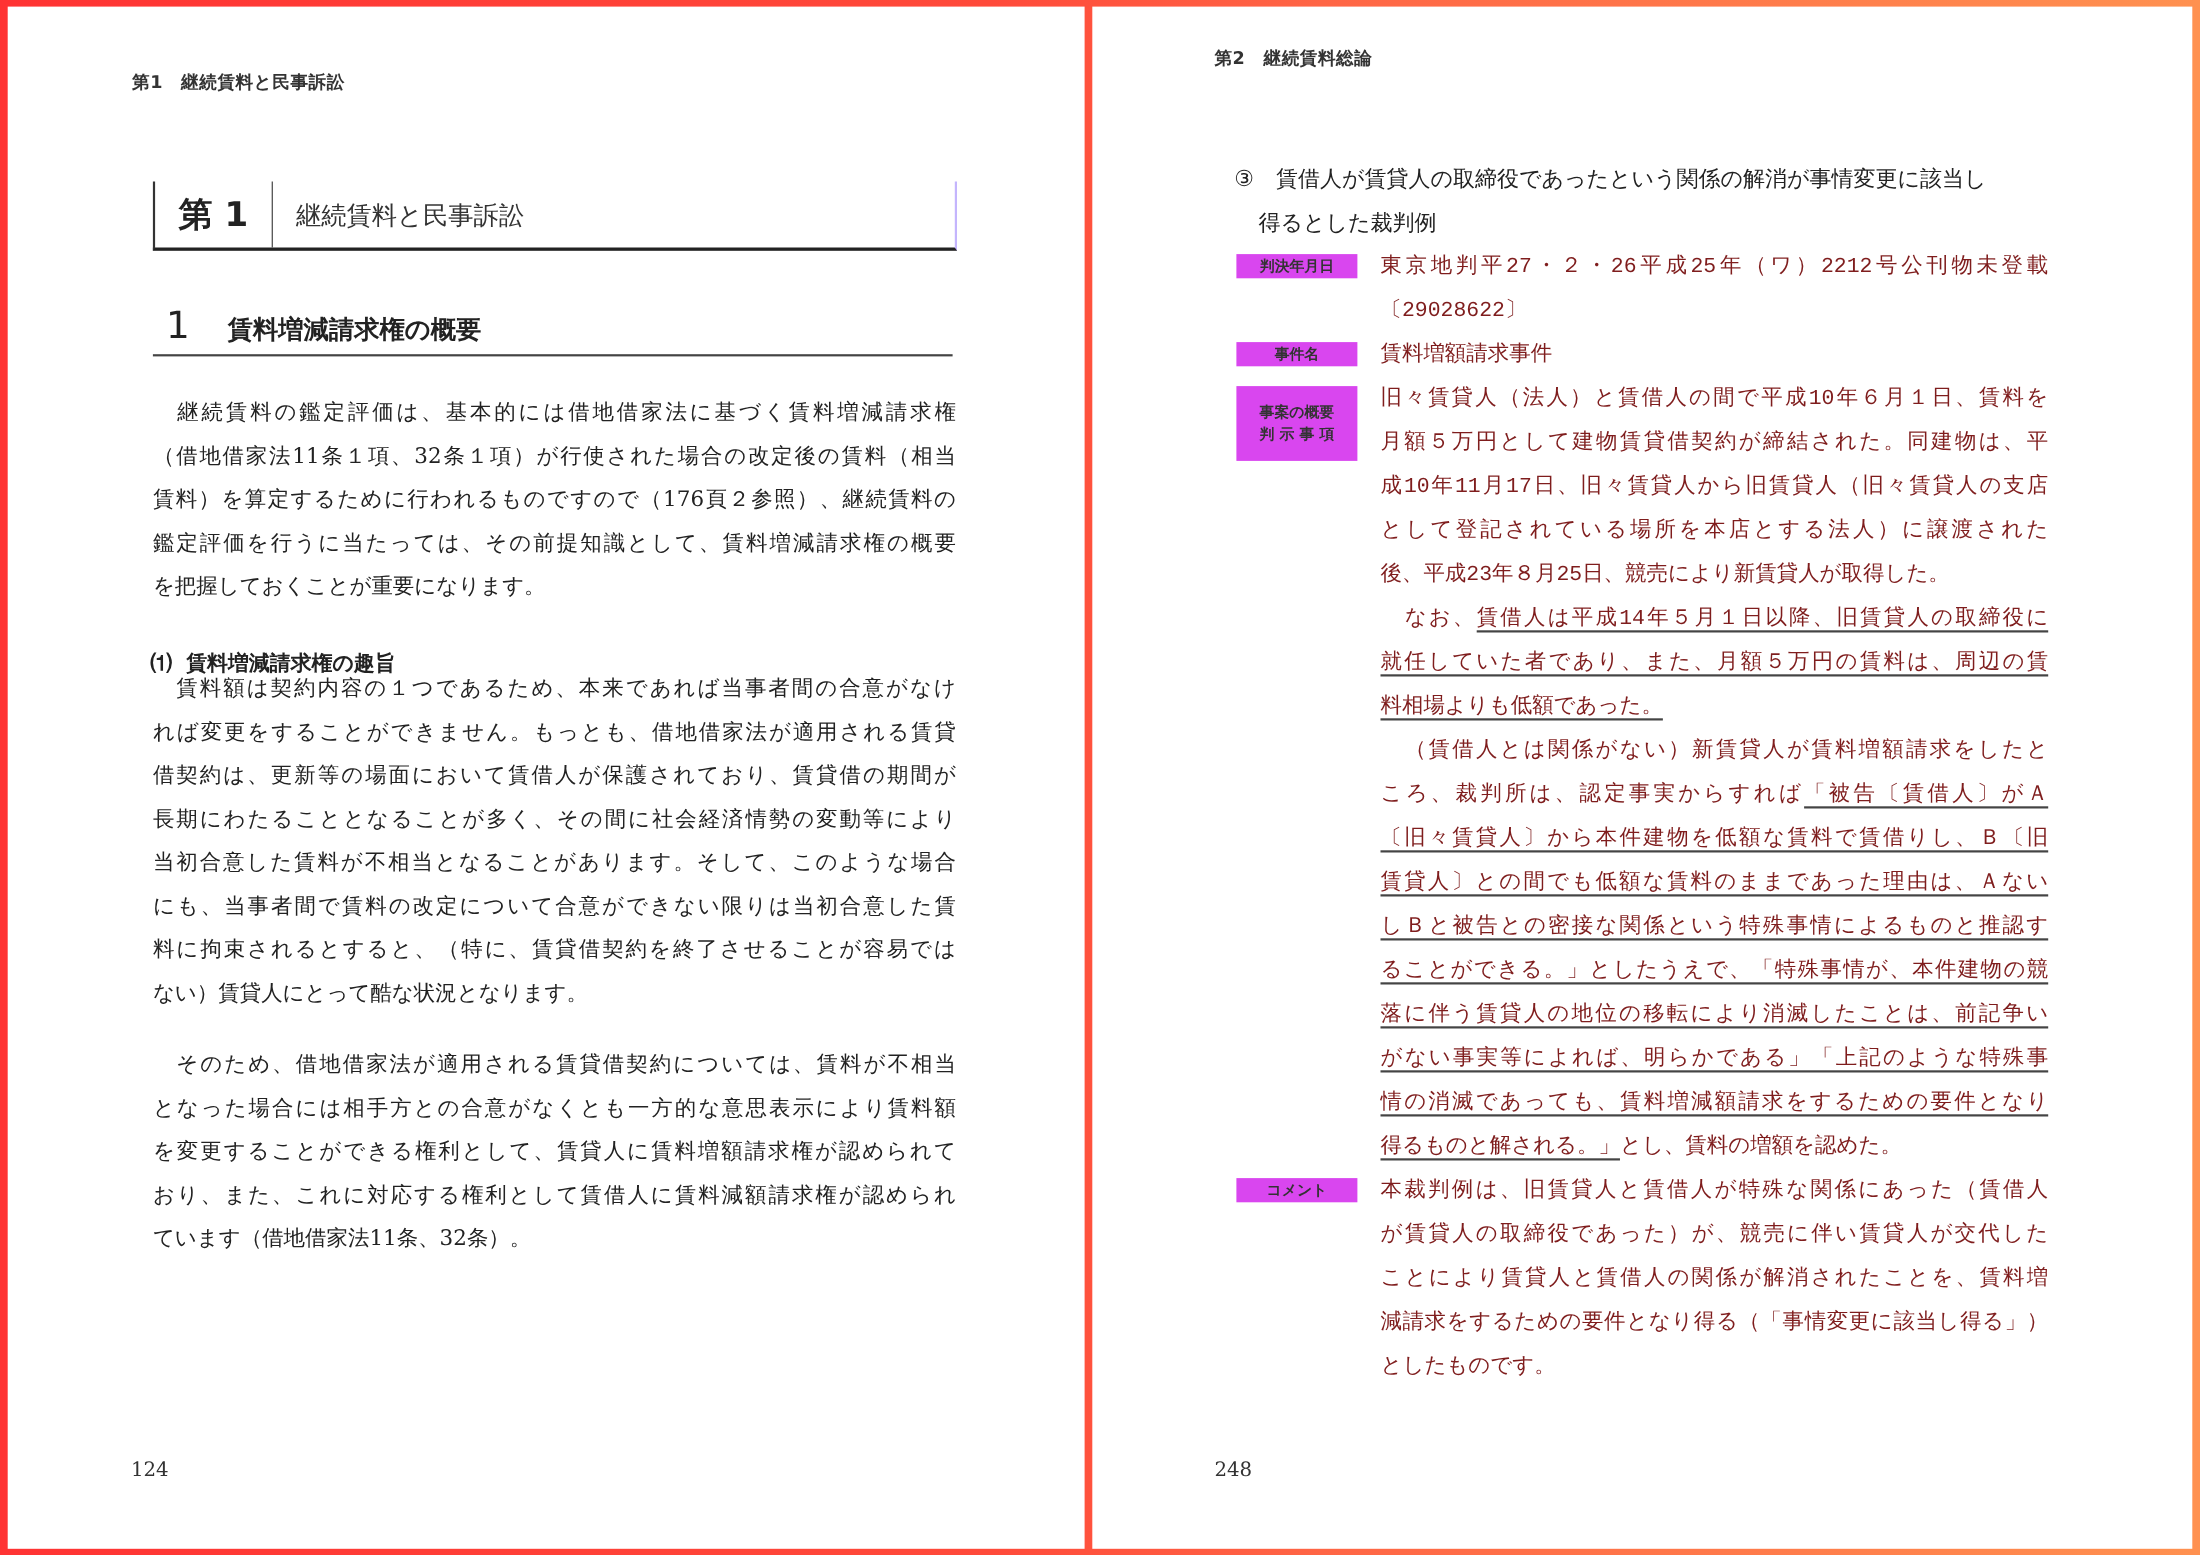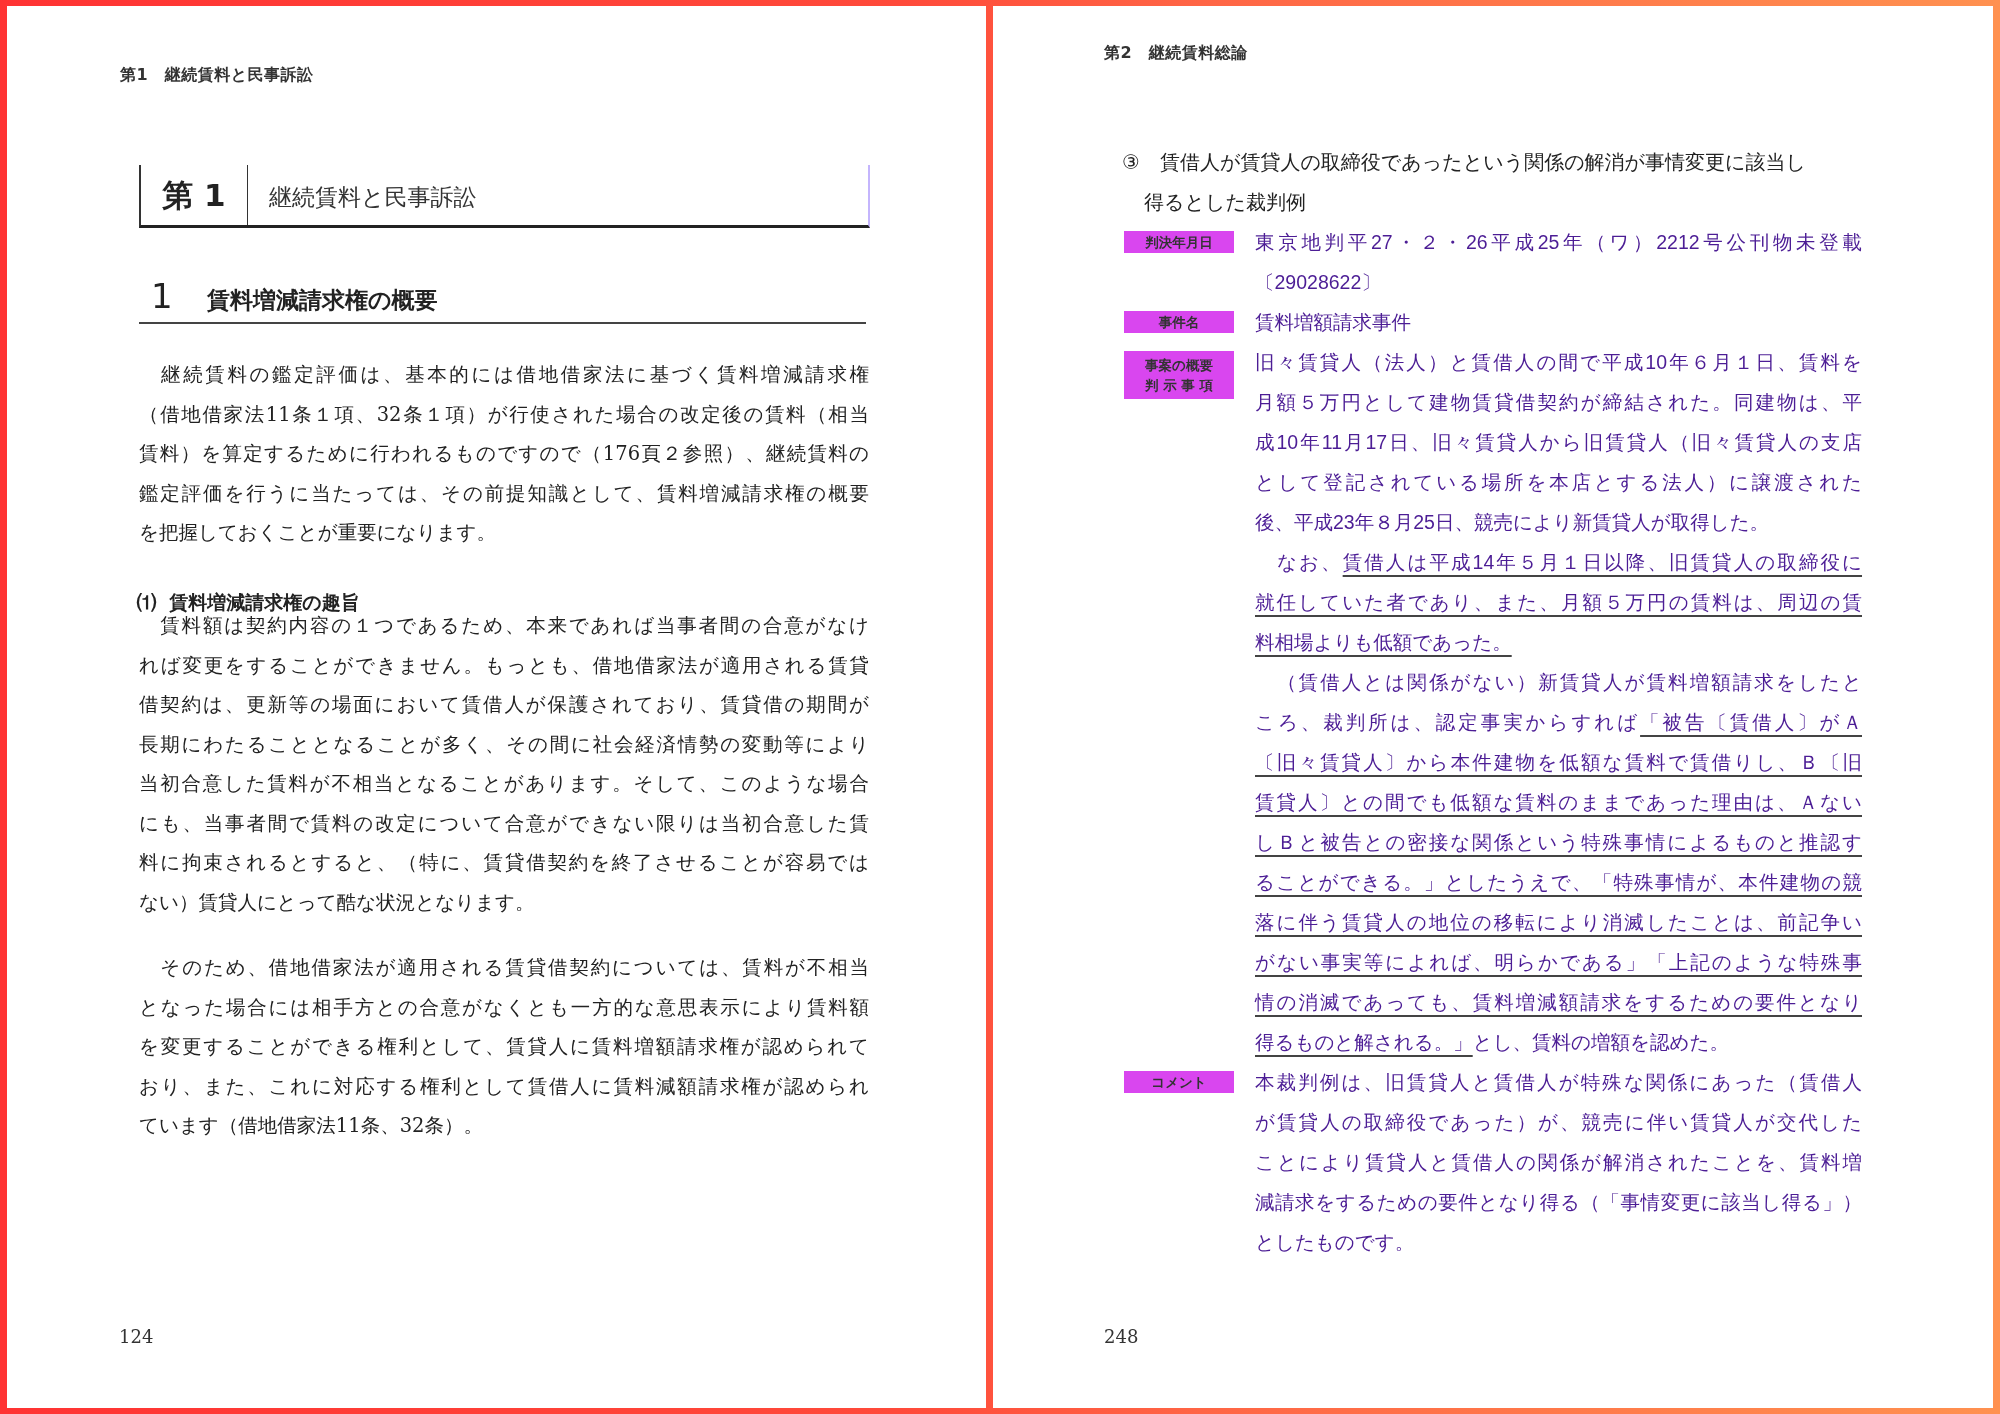--- a/index.html
+++ b/index.html
@@ -83,21 +83,21 @@
 
   .row { position: absolute; left: 131px; width: 740px; }
   .badge {
     position: absolute; left: 0; width: 110px; background: #d946ef;
     font-family: "DejaVu Sans", sans-serif; font-weight: bold; font-size: 13.5px; color: #333;
     text-align: center; line-height: 22px;
   }
   .badge .bl { display: block; }
   .value {
     position: absolute; left: 130px; width: 607px;
-    font-family: Liberation Sans, sans-serif; font-size: 19.5px; line-height: 40px; color: #4c1d95;
+    font-family: Liberation Mono, monospace; font-size: 19.5px; line-height: 40px; color: #7f1d1d;
   }
   .value .line { display: block; white-space: nowrap; height: 40px; text-align-last: justify; }
   .value .line.last { text-align-last: left; }
   .value .line.ind { padding-left: 22px; }
   .u { text-decoration: underline; text-decoration-thickness: 2px; text-underline-offset: 6px; text-decoration-color: #444; }
 </style>
 </head>
 <body>
 
 <div class="frame"></div>
@@ -164,21 +164,21 @@
   </div>
 
   <div class="row" style="top:296px;">
     <div class="badge" style="top:9px;">事件名</div>
     <div class="value" style="left:131px;">
       <span class="line last">賃料増額請求事件</span>
     </div>
   </div>
 
   <div class="row" style="top:336px;">
-    <div class="badge" style="top:9px; line-height:20px; padding:4px 0;">
+    <div class="badge" style="top:9px; line-height:20px; padding:14px 0;">
       <span class="bl">事案の概要</span>
       <span class="bl">判 示 事 項</span>
     </div>
     <div class="value" style="left:131px;">
       <span class="line">旧々賃貸人（法人）と賃借人の間で平成10年６月１日、賃料を</span>
       <span class="line">月額５万円として建物賃貸借契約が締結された。同建物は、平</span>
       <span class="line">成10年11月17日、旧々賃貸人から旧賃貸人（旧々賃貸人の支店</span>
       <span class="line">として登記されている場所を本店とする法人）に譲渡された</span>
       <span class="line last">後、平成23年８月25日、競売により新賃貸人が取得した。</span>
 

